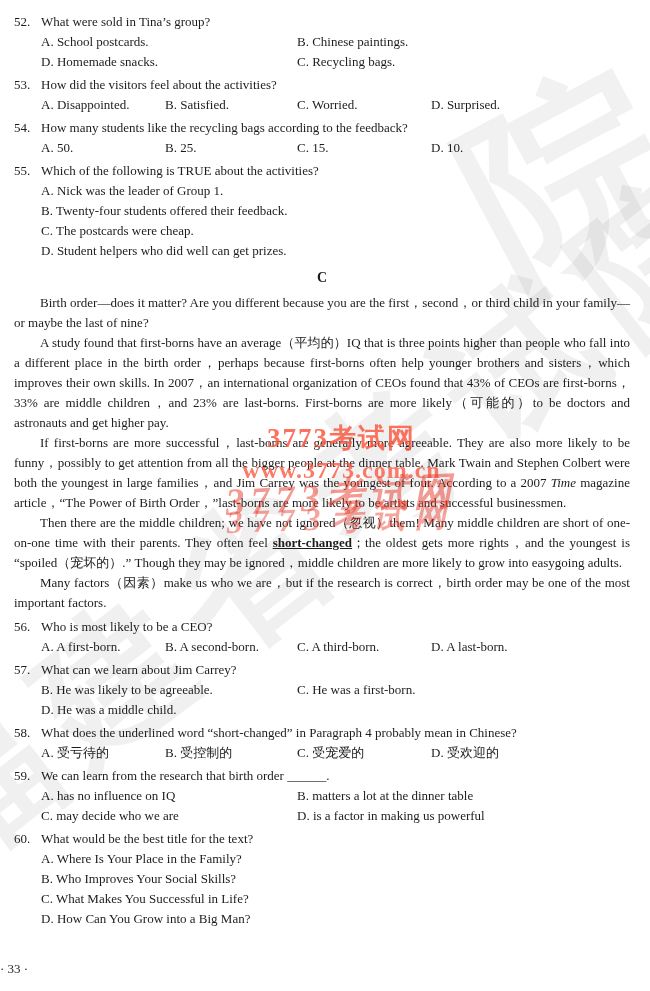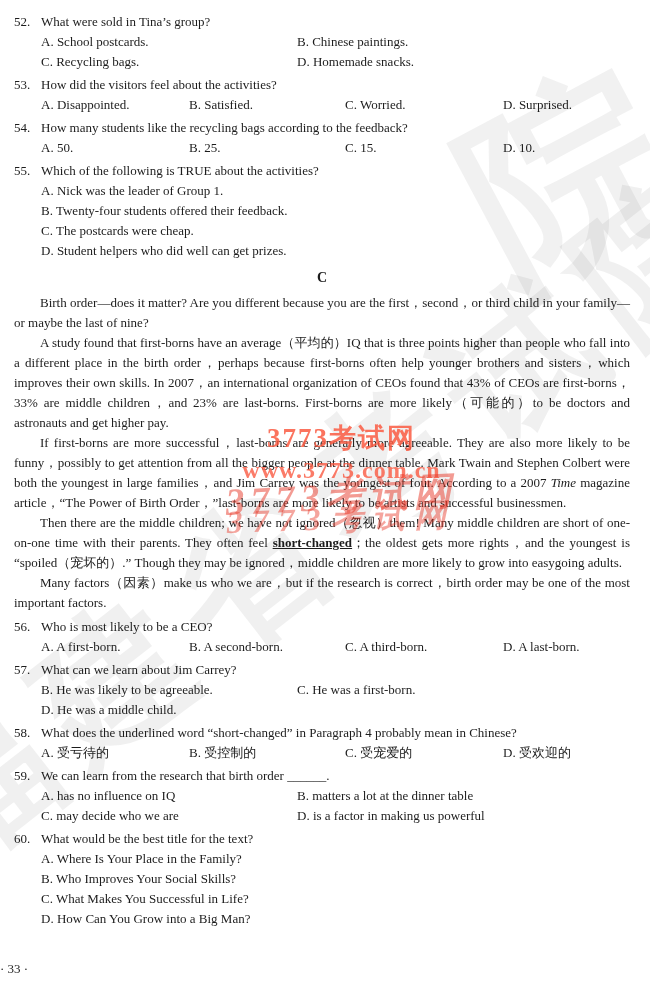--- a/index.html
+++ b/index.html
@@ -9,21 +9,21 @@
     font-family:"Liberation Serif","DejaVu Serif",serif;
     font-size:13px; line-height:20px; color:#1c1c1c;
   }
   .content { position:relative; z-index:1; padding:12px 20px 0 14px; }
   .qblock { margin-bottom:3px; }
   .q { display:flex; }
   .qnum { flex:0 0 27px; }
   .qstem { flex:1; }
   .opts { margin-left:27px; }
   .opts-2 { display:grid; grid-template-columns:256px 1fr; }
-  .opts-4 { display:grid; grid-template-columns:124px 132px 134px 1fr;gap:24px; }
+  .opts-4 { display:grid; grid-template-columns:124px 132px 134px 1fr; }
   .opts-1 div { display:block; }
   .section-c { text-align:center; font-weight:bold; font-size:14px; margin:7px 0 5px; }
   .para { text-align:justify; text-indent:2em; }
   .ubold { font-weight:bold; text-decoration:underline; }
   .passage { margin-bottom:4px; }
   .pagenum { position:absolute; bottom:12px; left:0; right:0; text-align:left; z-index:1; font-size:13px; }
 
   
   .wm-gray-main {
     position:absolute; top:52%; left:50%; z-index:0; white-space:nowrap;
@@ -60,22 +60,22 @@
 <div class="content">
 
   <div class="qblock">
     <div class="q">
       <span class="qnum">52.</span>
       <span class="qstem">What were sold in Tina’s group?</span>
     </div>
     <div class="opts opts-2">
       <span>A. School postcards.</span>
       <span>B. Chinese paintings.</span>
+      <span>D. Homemade snacks.</span>
       <span>C. Recycling bags.</span>
-      <span>D. Homemade snacks.</span>
     </div>
   </div>
 
   <div class="qblock">
     <div class="q">
       <span class="qnum">53.</span>
       <span class="qstem">How did the visitors feel about the activities?</span>
     </div>
     <div class="opts opts-4">
       <span>A. Disappointed.</span>

